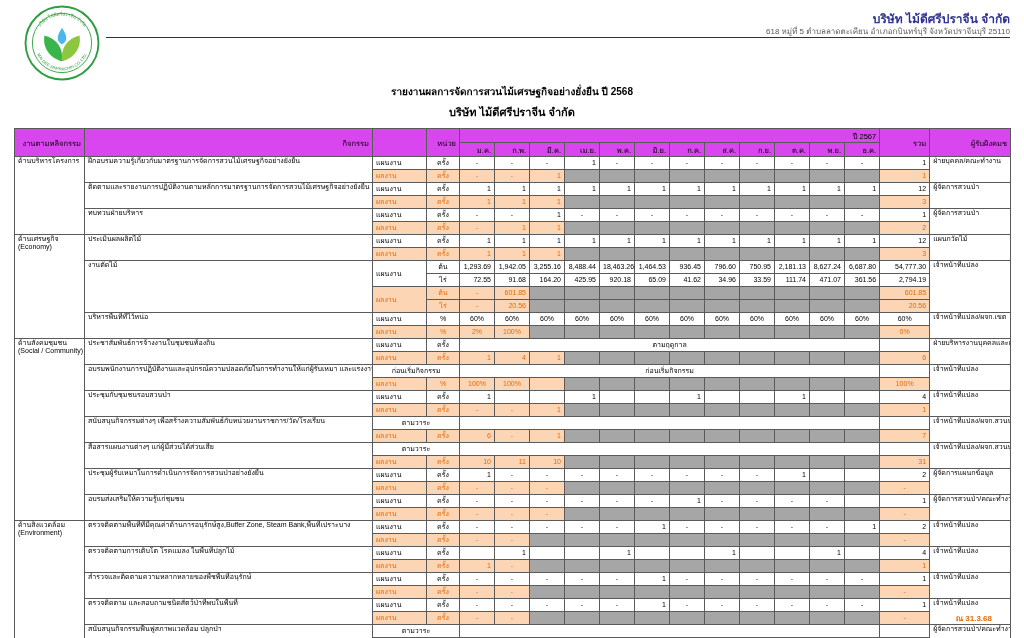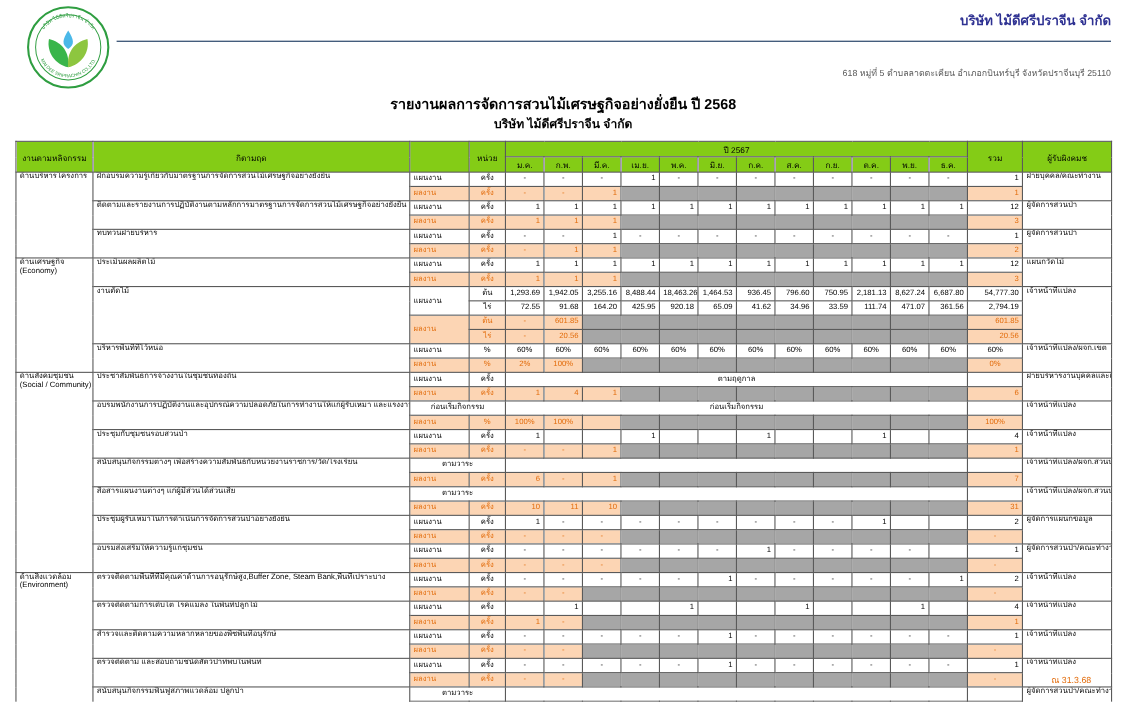--- a/index.html
+++ b/index.html
@@ -3,33 +3,33 @@
 <meta charset="utf-8">
 <style>
   html,body{margin:0;padding:0}
   body{
     width:1024px;height:638px;background:#fff;position:relative;overflow:hidden;
     font-family:"Liberation Sans","DejaVu Sans",sans-serif;color:#000;
   }
   #logo{position:absolute;left:24px;top:5px;width:76px;height:76px}
   #topline{position:absolute;left:106px;right:14px;top:37px;border-top:1.5px solid #17365d}
   #company{position:absolute;right:14px;top:9px;font-size:12px;font-weight:bold;color:#2e3192}
-  #address{position:absolute;right:14px;top:60px;font-size:8px;color:#595959}
-  #title1{position:absolute;left:0;right:0;top:84px;text-align:center;font-size:13px;font-weight:bold}
+  #address{position:absolute;right:14px;top:25px;font-size:8px;color:#595959}
+  #title1{position:absolute;left:0;right:0;top:84px;text-align:center;font-size:10px;font-weight:bold}
   #title2{position:absolute;left:0;right:0;top:103px;text-align:center;font-size:11px;font-weight:bold}
-  #asof{position:absolute;right:32px;top:612px;font-size:8px;font-weight:normal;color:#e26b0a}
+  #asof{position:absolute;right:32px;top:612px;font-size:8px;font-weight:bold;color:#e26b0a}
 
   table#report-table{
     position:absolute;left:14px;top:128px;width:996px;
     border-collapse:collapse;table-layout:fixed;
   }
   #report-table th,#report-table td{
     border:1px solid #5a5a5a;padding:0 3px;overflow:hidden;white-space:nowrap;
   }
-  #report-table th{font-weight:normal;font-size:7.5px;height:13px;text-align:center;background:#84cc16}
+  #report-table th{font-weight:normal;font-size:7.5px;height:13px;text-align:right;background:#d946ef}
   #report-table td{font-size:7px;height:12px;line-height:1.1}
   td.sec{vertical-align:top;text-align:left;padding:1px 2px;line-height:1.3;white-space:normal}
   td.act{vertical-align:top;text-align:left;padding:1px 3px}
   td.lbl{text-align:left;padding-left:3px}
   td.unit{text-align:center}
   td.m{text-align:right;padding:0 4px 0 1px;font-size:6.5px}
   td.ctr{text-align:center;padding:0 1px}
   td.spanc{text-align:center;font-size:7px}
   td.tot{text-align:right;padding-right:4px;font-size:6.5px}
   td.res{background:#fcd5b4;color:#e26b0a}
@@ -83,21 +83,21 @@
     <col style="width:35px">
       <col style="width:35px">
       <col style="width:35px">
       <col style="width:35px">
     <col style="width:50px">
       <col style="width:81px">
   </colgroup>
   <thead>
     <tr>
       <th rowspan="2">งานตามหลิจกรรม</th>
-      <th rowspan="2">กิตามฤด</th>
+      <th rowspan="2">กิจกรรม</th>
       <th rowspan="2"></th>
       <th rowspan="2">หน่วย</th>
       <th colspan="12">ปี 2567</th>
       <th rowspan="2">รวม</th>
       <th rowspan="2">ผู้รับผิงคมช</th>
     </tr>
     <tr id="month-header-row">
         <th>ม.ค.</th>
         <th>ก.พ.</th>
         <th>มี.ค.</th>

